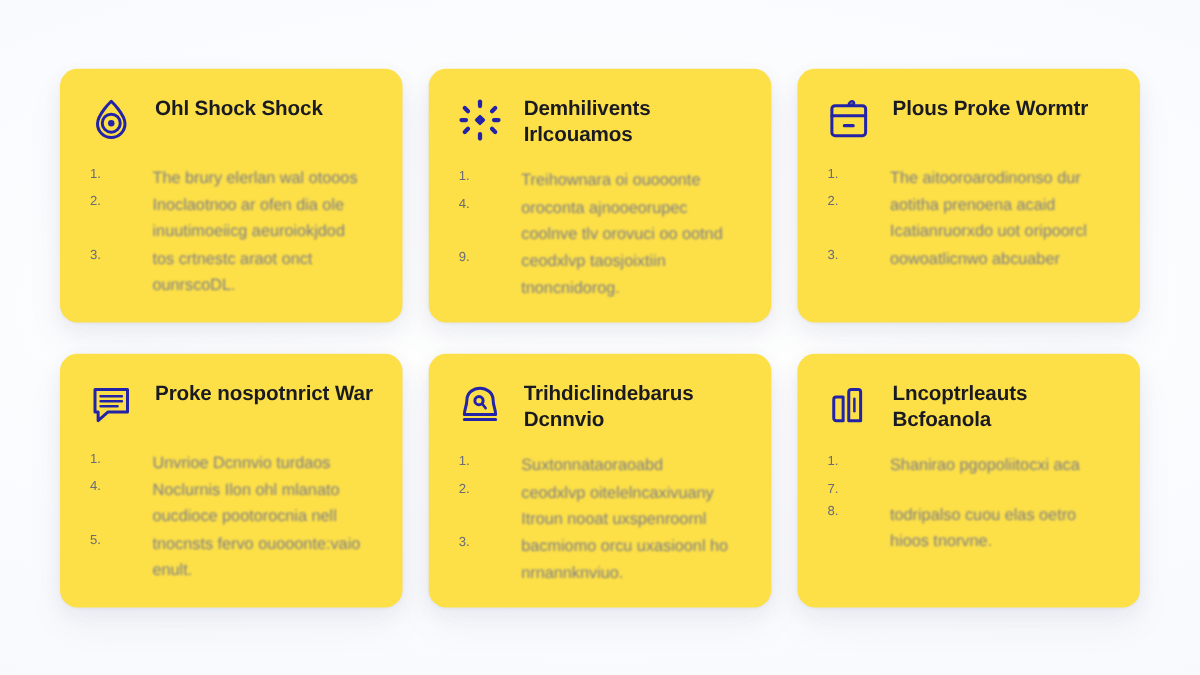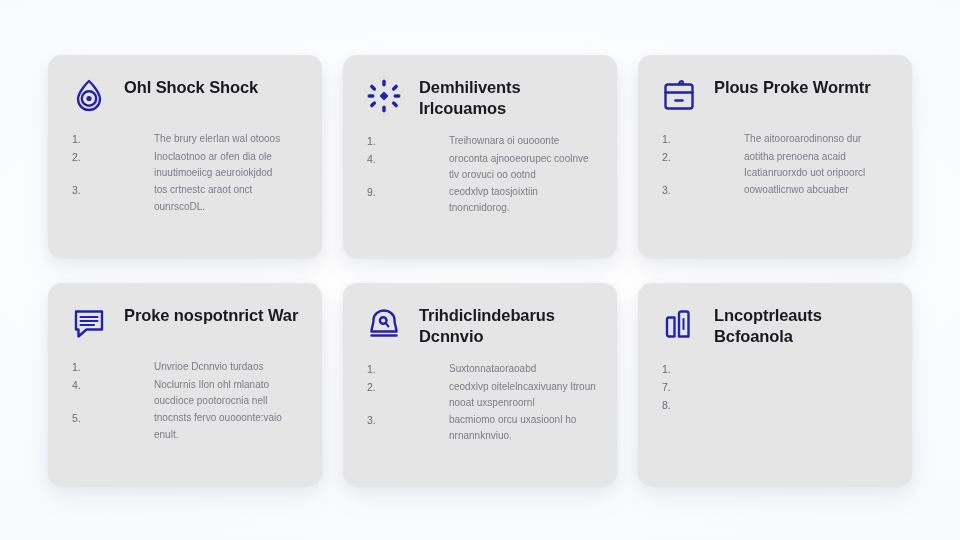--- a/index.html
+++ b/index.html
@@ -32,21 +32,21 @@
     width: 864px;
     height: 433px;
     display: grid;
     grid-template-columns: repeat(3, 1fr);
     grid-template-rows: repeat(2, 203px);
     column-gap: 21px;
     row-gap: 25px;
   }
 
   .card {
-    background: #e5e5e5;
+    background: #fde047;
     border-radius: 14px;
     box-shadow:
       0 1px 2px rgba(30, 40, 90, 0.045),
       0 6px 16px rgba(30, 40, 90, 0.055),
       0 14px 34px rgba(30, 40, 90, 0.045);
     padding: 20px 20px 16px 20px;
     position: relative;
     overflow: hidden;
   }
 
@@ -94,25 +94,24 @@
   .item-num {
     flex: 0 0 50px;
     font-size: 10.5px;
     color: #6a6a78;
     line-height: 1.62;
     filter: blur(0.55px);
   }
 
   .item-text {
     flex: 1 1 auto;
-    font-size: 10px;
+    font-size: 13px;
     color: #7c7c88;
     line-height: 1.62;
     filter: blur(0.75px);
-    margin-left: 32px;
   }
 </style>
 </head>
 <body>
 
 <div class="page-bg"></div>
 
 <div class="grid">
 
   <div class="card">
@@ -264,23 +263,25 @@
           <path d="M7 14.5 C7 13.4 7.9 12.5 9 12.5 H14.5 V31.5 H9 C7.9 31.5 7 30.6 7 29.5 Z" stroke-linejoin="round"></path>
           <path d="M19 8.5 C19 7.4 19.9 6.5 21 6.5 H26.5 C27.6 6.5 28.5 7.4 28.5 8.5 V31.5 H19 Z" stroke-linejoin="round"></path>
           <path d="M23.5 14 V24" stroke-linecap="round" stroke-width="2"></path>
         </svg>
       </span>
       <div class="card-title">Lncoptrleauts Bcfoanola</div>
     </div>
     <ul class="card-list">
       <li class="list-item">
         <span class="item-num">1.</span>
+        <span class="item-text">Shanirao pgopoliitocxi aca</span>
       </li>
       <li class="list-item">
         <span class="item-num">7.</span>
       </li>
       <li class="list-item">
         <span class="item-num">8.</span>
+        <span class="item-text">todripalso cuou elas oetro hioos tnorvne.</span>
       </li>
     </ul>
   </div>
 
 </div>
 
 </body></html>

